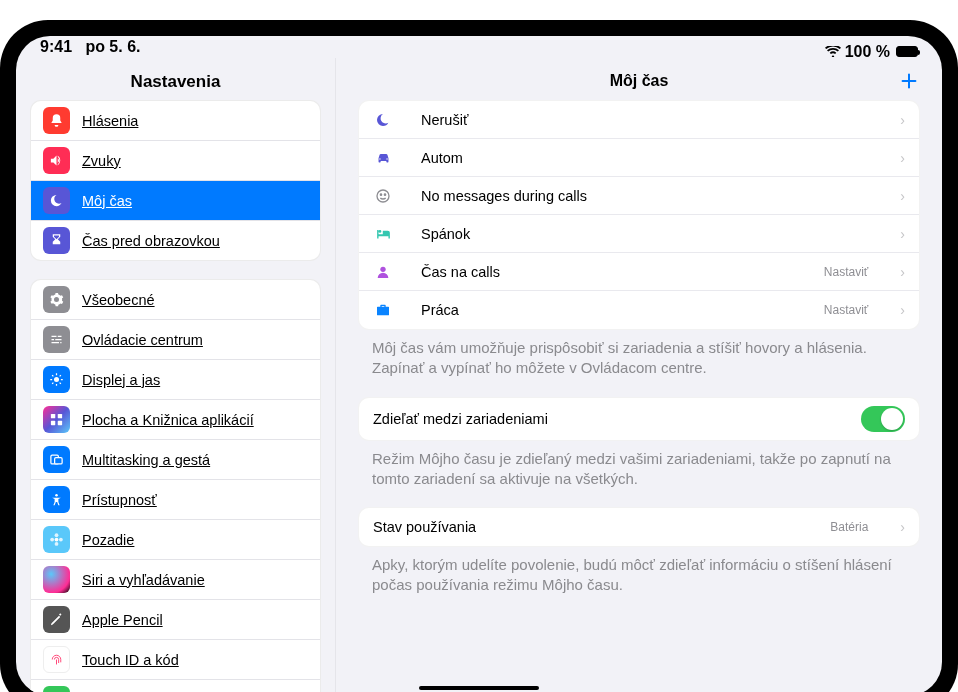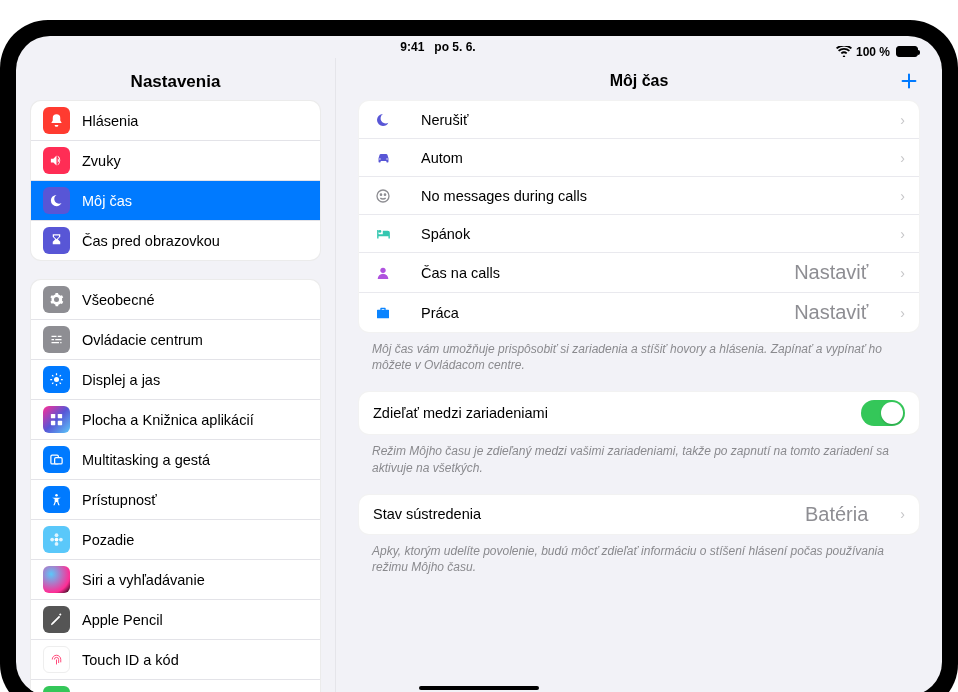--- a/index.html
+++ b/index.html
@@ -26,25 +26,24 @@
     border-radius: 34px;
     overflow: hidden;
     display: flex;
     flex-direction: column;
   }
   .statusbar {
     height: 22px;
     padding: 0 24px;
     display: flex;
     align-items: center;
-    font-size: 12px;
+    font-size: 16px;
     font-weight: 600;
     color: #000;
     flex-shrink: 0;
-    text-align: center;
   }
   .statusbar .left { flex: 1; }
   .statusbar .right { display: flex; align-items: center; gap: 4px; margin-top: 9px; }
   .wifi-icon { display:inline-flex; }
   .battery { display:inline-flex; align-items:center; }
   .battery-body {
     width: 22px; height: 11px; border: 1px solid #000; border-radius: 3px;
     position: relative; background: #000; margin-left: 2px;
   }
   .battery-body::after {
@@ -68,20 +67,21 @@
     background:#fff; border-radius: 11px; margin-bottom: 18px; overflow:hidden;
     border: 0.5px solid rgba(0,0,0,0.08);
   }
   .row {
     display:flex; align-items:center; gap:12px;
     padding: 6px 12px; min-height: 36px;
     font-size: 14.5px;
     color:#000;
     border-bottom: 0.5px solid #e3e3e8;
     cursor:pointer;
+    text-decoration:underline;
   }
   .row:last-child { border-bottom: none; }
   .row.selected { background:#007aff; color:#fff; }
   .row.selected .icon-label { color:#fff; }
   .icon-box {
     width: 27px; height: 27px; border-radius: 6px;
     display:flex; align-items:center; justify-content:center;
     flex-shrink:0; color:#fff; font-size: 15px;
   }
   .icon-label { flex:1; }
@@ -109,26 +109,25 @@
   .mrow {
     display:flex; align-items:center; gap:28px;
     padding: 8px 14px; min-height: 38px;
     font-size: 14.5px; color:#000;
     border-bottom: 0.5px solid #e9e9ee;
     cursor:pointer;
   }
   .mrow:last-child { border-bottom:none; }
   .mrow .micon { width:20px; display:flex; justify-content:center; font-size:16px; }
   .mrow .mlabel { flex:1; }
-  .mrow .mtrail { color:#8e8e93; font-size:20px;text-align:right; }
+  .mrow .mtrail { color:#8e8e93; font-size:12px;text-align:right; }
   .chev { color:#c6c6c8; font-size:14px; padding-left:4px; }
   .footer-text {
-    color:#8a8a8e; font-size: 12px; line-height:1.35;
+    color:#8a8a8e; font-size: 15px; line-height:1.35;
     padding: 8px 14px 18px 14px;
-    font-style: italic;
   }
 
   .switch {
     width: 44px; height: 26px; background:#34c759;
     border-radius:13px; position:relative; flex-shrink:0;
     cursor:pointer;
   }
   .switch::after {
     content:""; position:absolute; width:22px; height:22px; border-radius:50%;
     background:#fff; top:2px; right:2px; box-shadow:0 1px 2px rgba(0,0,0,0.2);
@@ -390,21 +389,21 @@
           <div class="mgroup">
             <div class="mrow">
               <span class="mlabel">Zdieľať medzi zariadeniami</span>
               <div class="switch"></div>
             </div>
           </div>
           <div class="footer-text">Režim Môjho času je zdieľaný medzi vašimi zariadeniami, takže po zapnutí na tomto zariadení sa aktivuje na všetkých.</div>
 
           <div class="mgroup">
             <div class="mrow">
-              <span class="mlabel">Stav sústredenia</span>
+              <span class="mlabel">Stav používania</span>
               <span class="mtrail">Batéria</span>
               <span class="chev">›</span>
             </div>
           </div>
           <div class="footer-text">Apky, ktorým udelíte povolenie, budú môcť zdieľať informáciu o stíšení hlásení počas používania režimu Môjho času.</div>
 
         </div>
       </div>
 
     </div>

